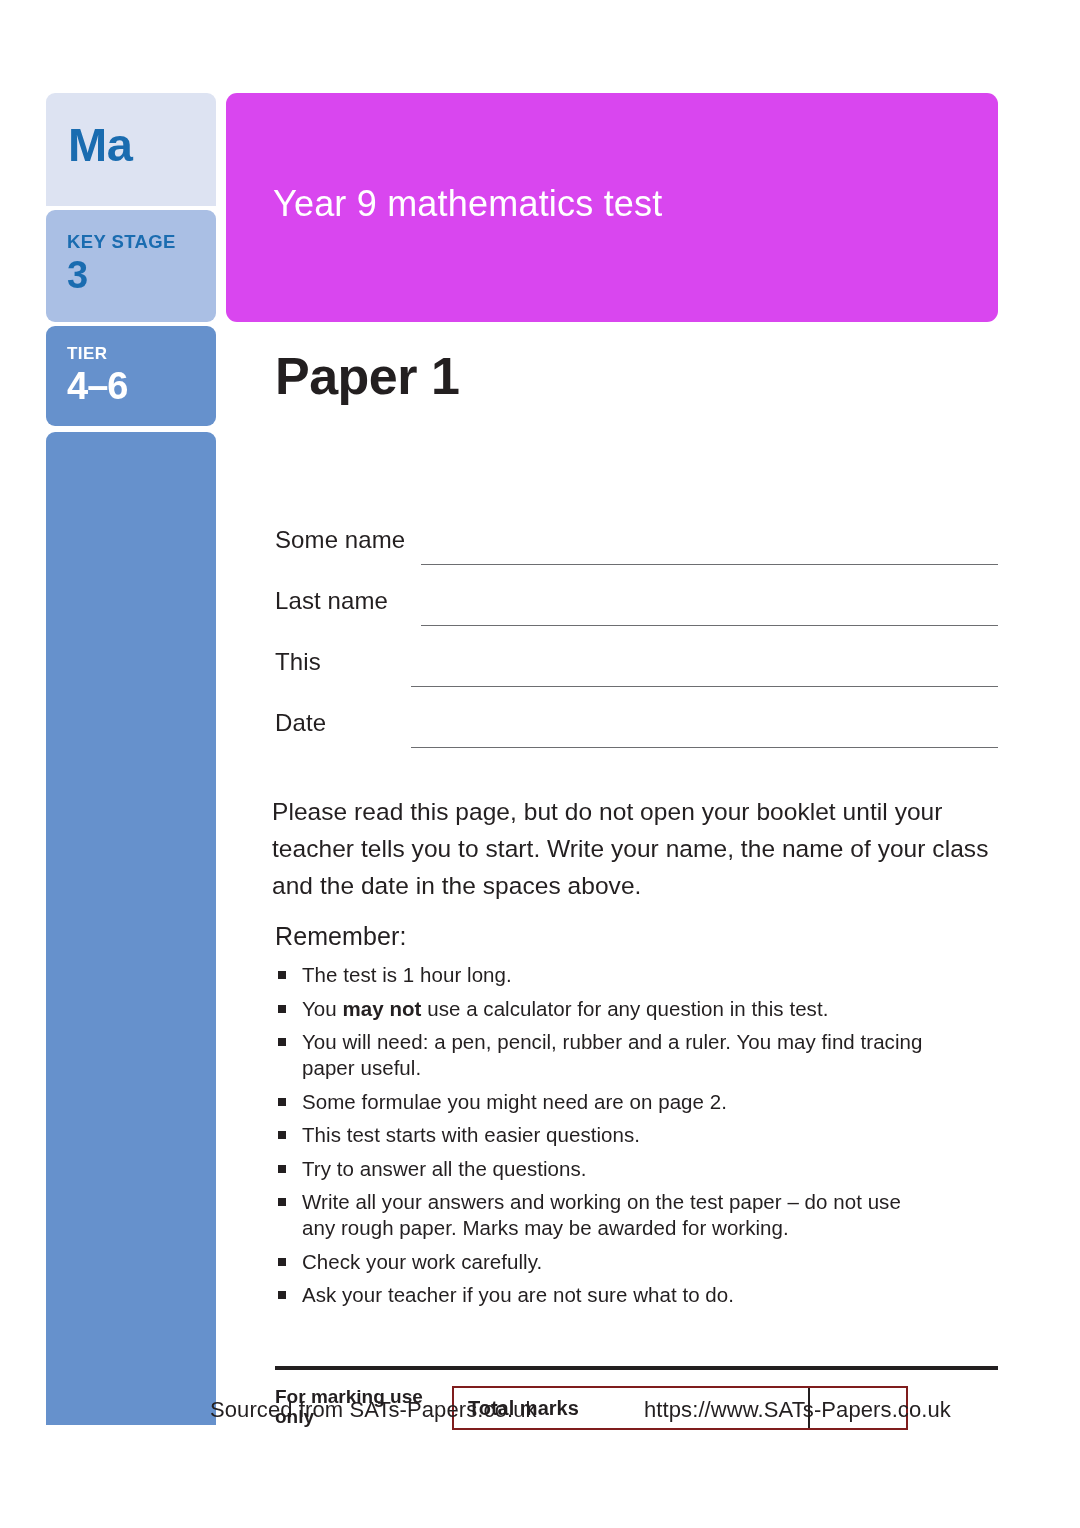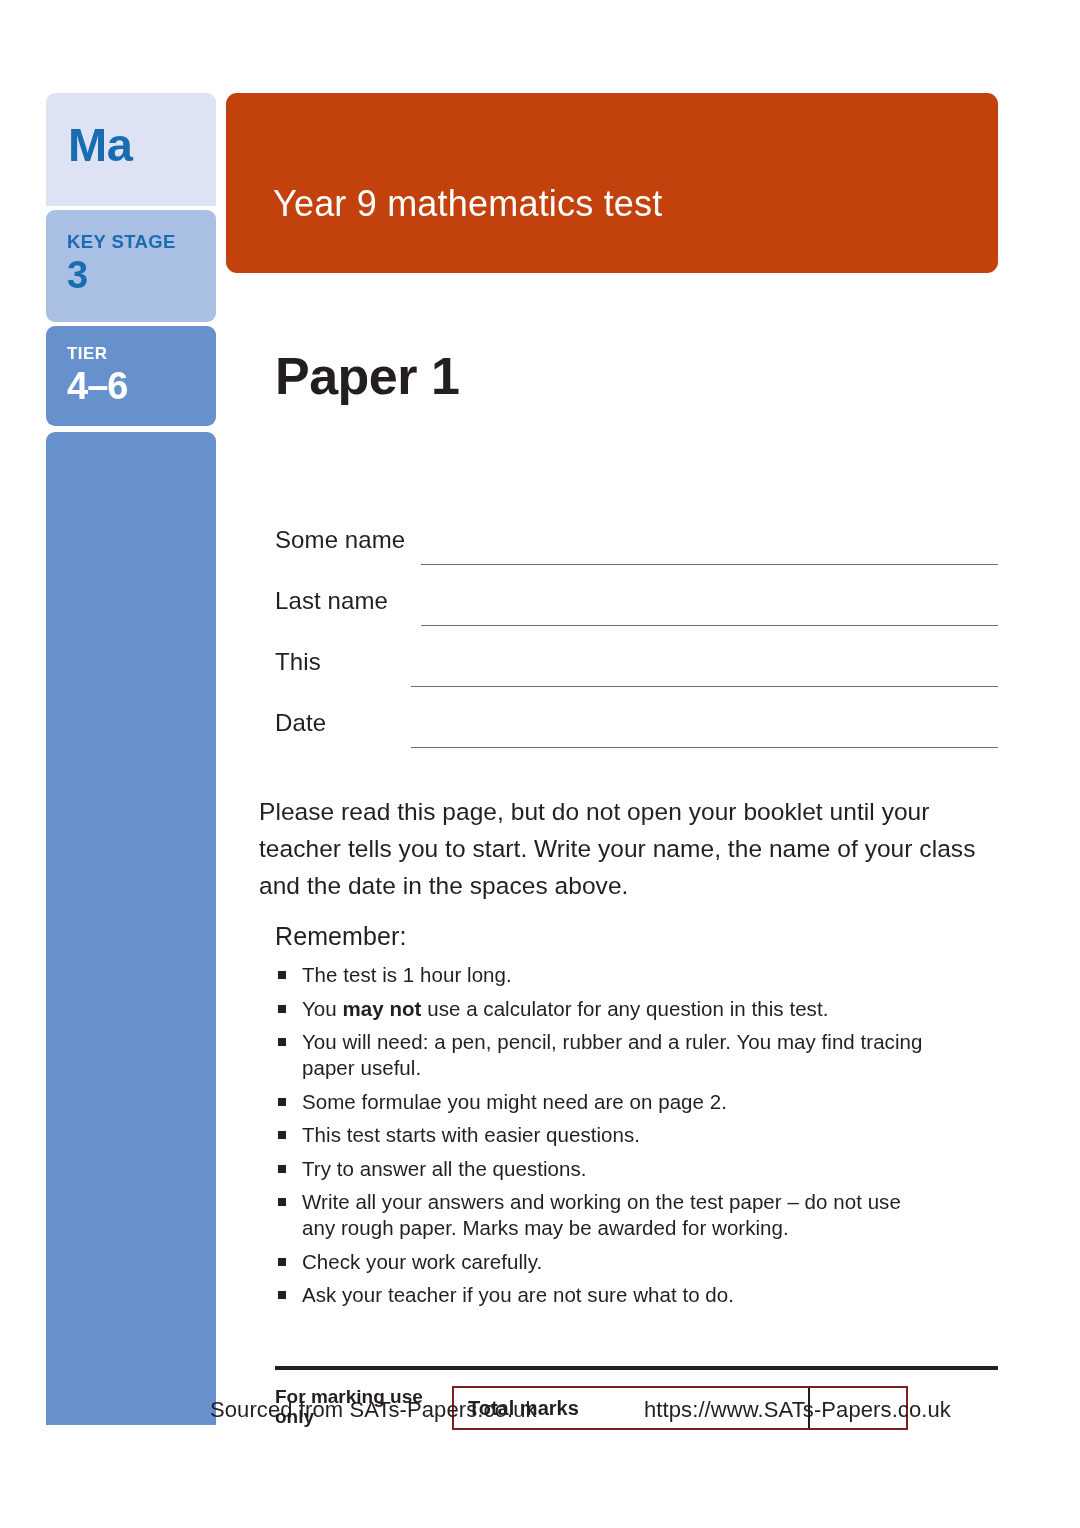--- a/index.html
+++ b/index.html
@@ -99,22 +99,22 @@
     background: #6691cc;
     border-radius: 9px 9px 0 0;
   }
 
   
   #header-banner {
     position: absolute;
     left: 226px;
     top: 93px;
     width: 772px;
-    height: 180px;
-    background: #c2410c;
+    height: 229px;
+    background: #d946ef;
     border-radius: 11px;
   }
   #header-banner .banner-title {
     position: absolute;
     left: 47px;
     top: 90px;
     font-size: 36px;
     color: #ffffff;
     font-weight: normal;
     letter-spacing: 0.2px;
@@ -170,21 +170,21 @@
     background: #6d6e71;
   }
   .field-line.w-first { left: 146px; }
   .field-line.w-last  { left: 146px; }
   .field-line.w-class { left: 136px; }
   .field-line.w-date  { left: 136px; }
 
   
   #intro-paragraph {
     position: absolute;
-    left: 259px;
+    left: 272px;
     top: 793px;
     width: 725px;
     font-size: 24.5px;
     line-height: 37px;
     letter-spacing: 0.05px;
   }
 
   #remember-heading {
     position: absolute;
     left: 275px;

